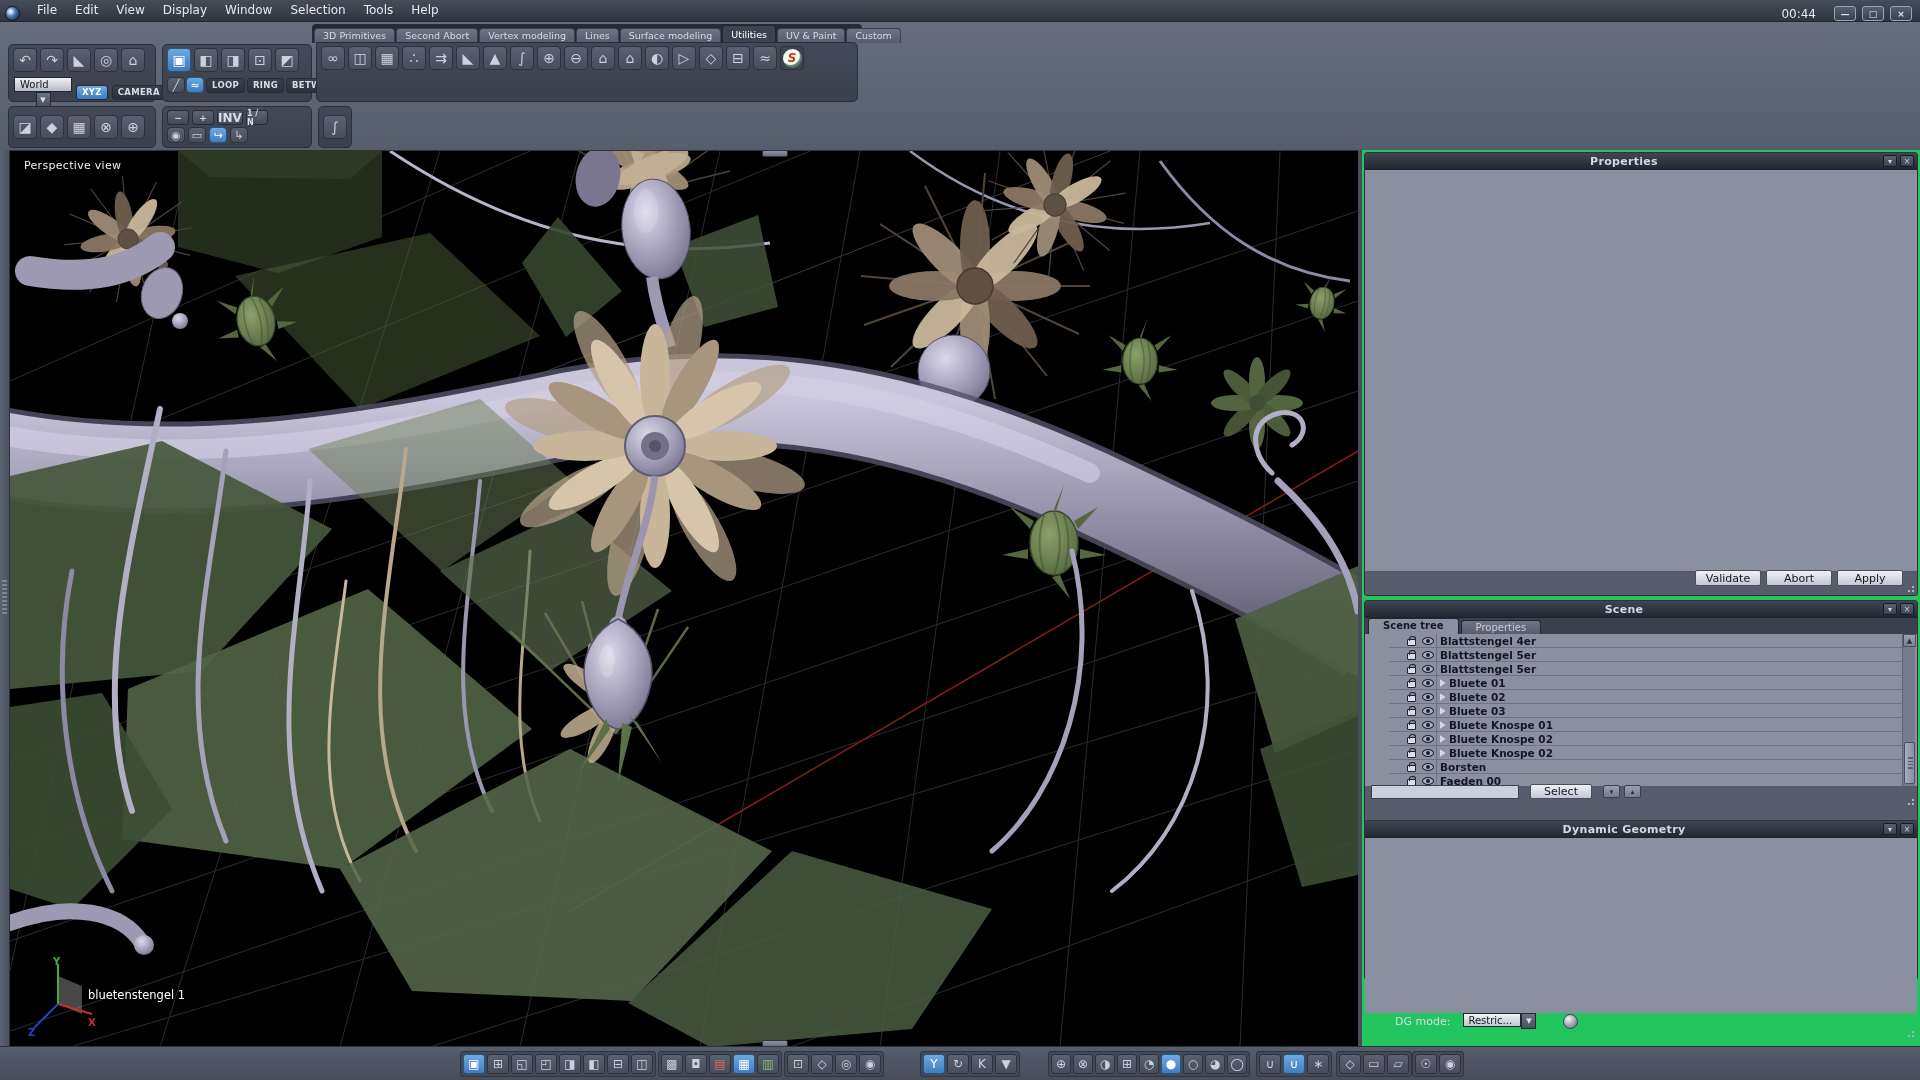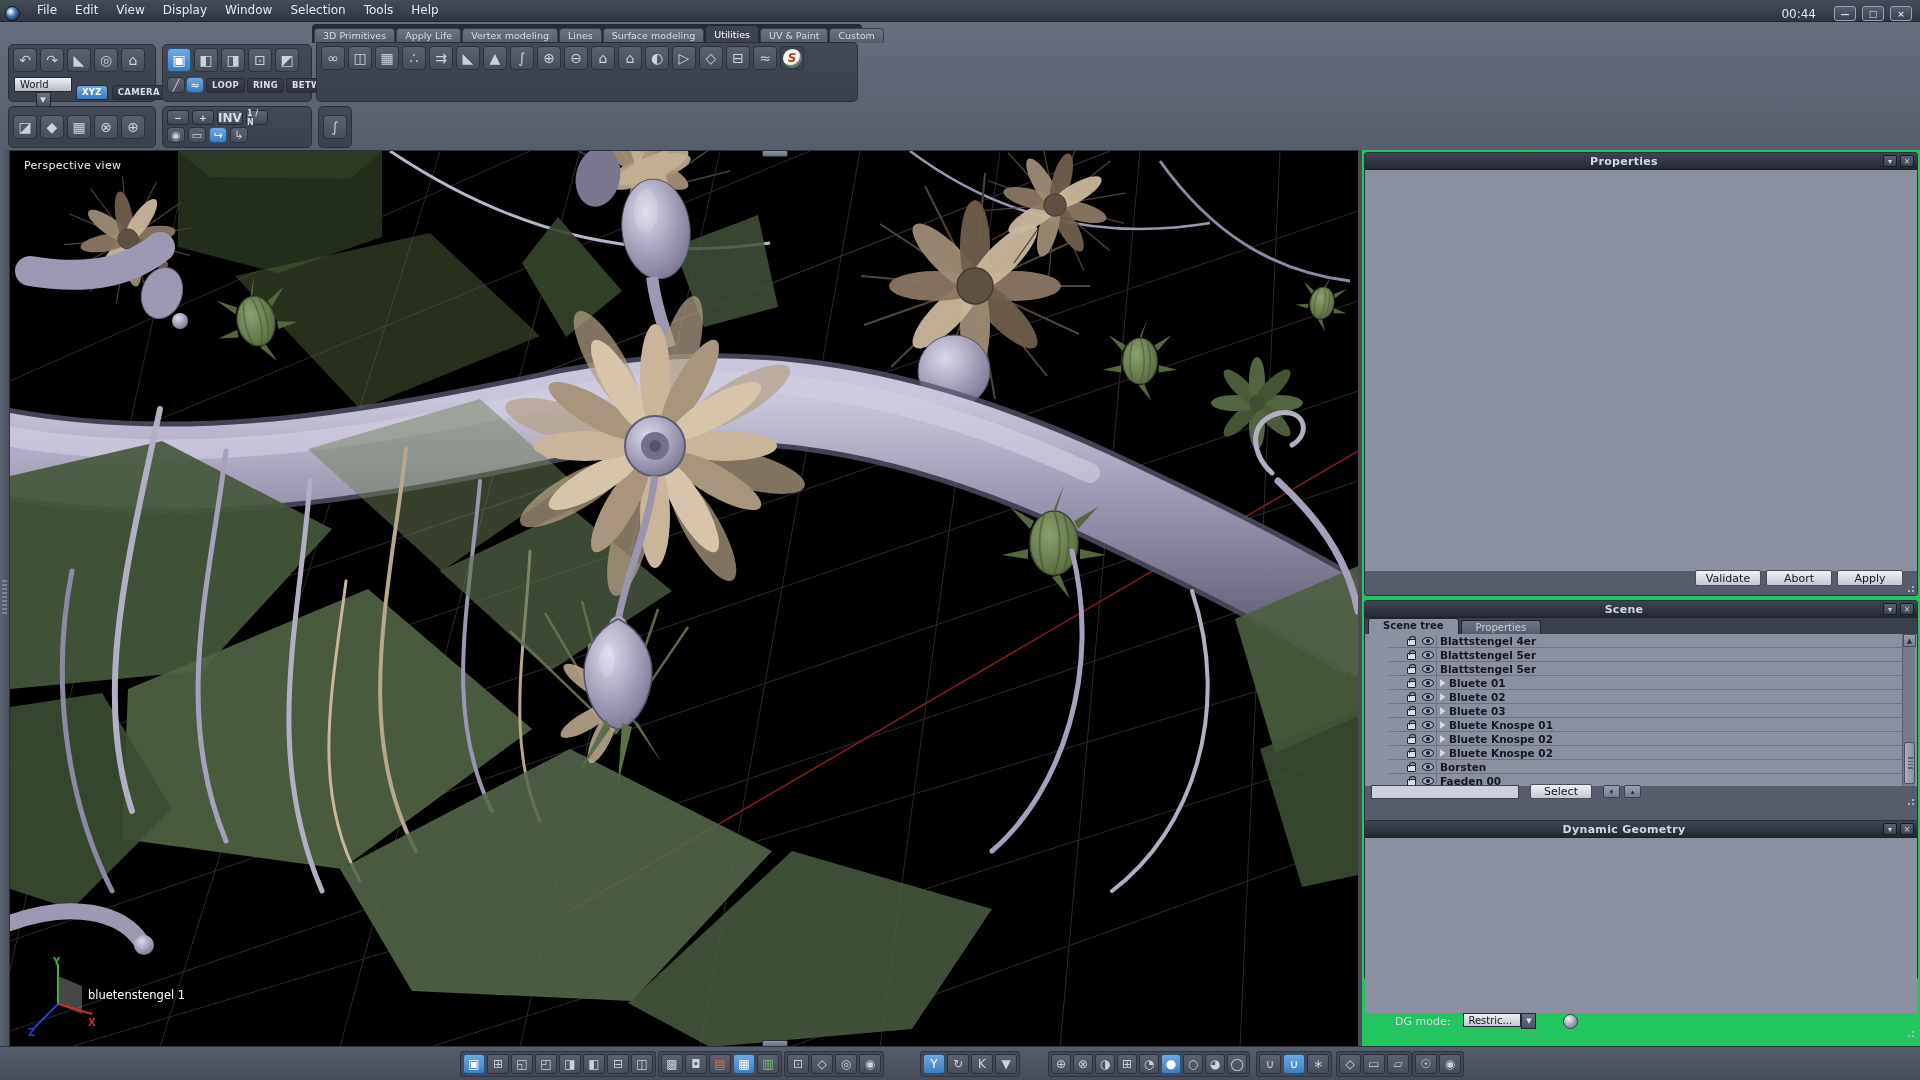--- a/index.html
+++ b/index.html
@@ -189,21 +189,21 @@
         <span class="win-btn">—</span>
         <span class="win-btn">□</span>
         <span class="win-btn">×</span>
       </div>
   </header>
 
   <div class="header">
     <div class="tabstrip-bg"></div>
     <div class="tabstrip">
         <div class="ui-tab">3D Primitives</div>
-        <div class="ui-tab">Apply Life</div>
+        <div class="ui-tab">Second Abort</div>
         <div class="ui-tab">Vertex modeling</div>
         <div class="ui-tab">Lines</div>
         <div class="ui-tab">Surface modeling</div>
         <div class="ui-tab active">Utilities</div>
         <div class="ui-tab">UV &amp; Paint</div>
         <div class="ui-tab">Custom</div>
       </div>
 
     <div class="tool-box box1">
       <div class="icon-row">

